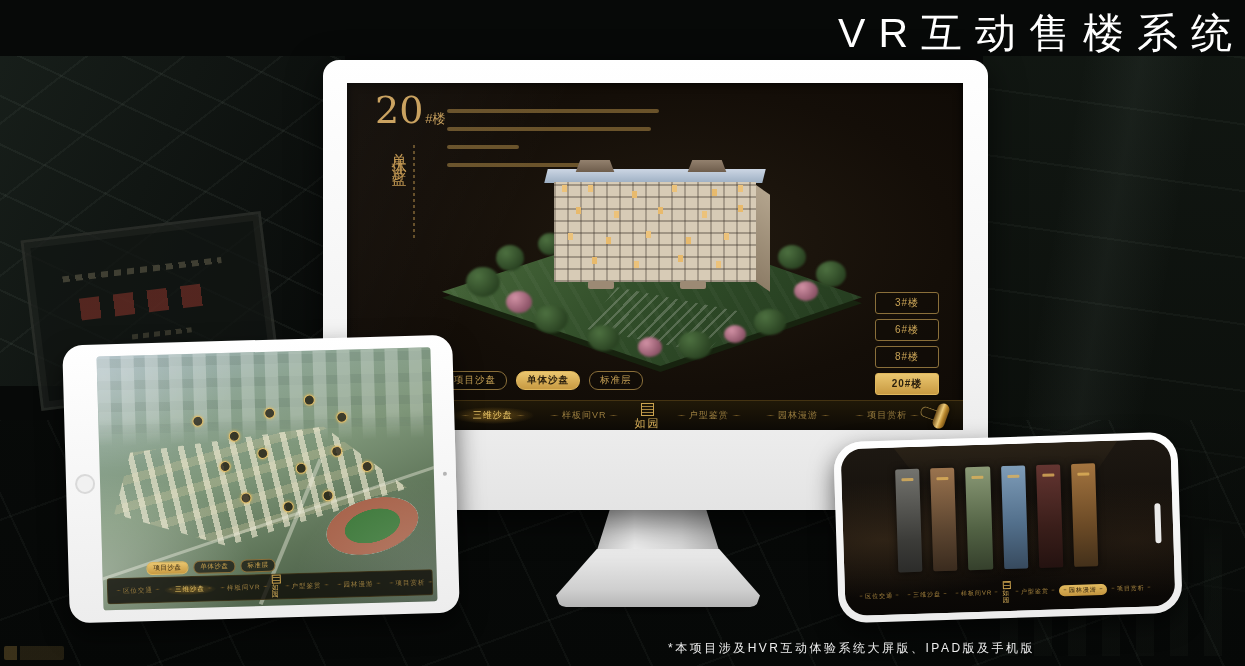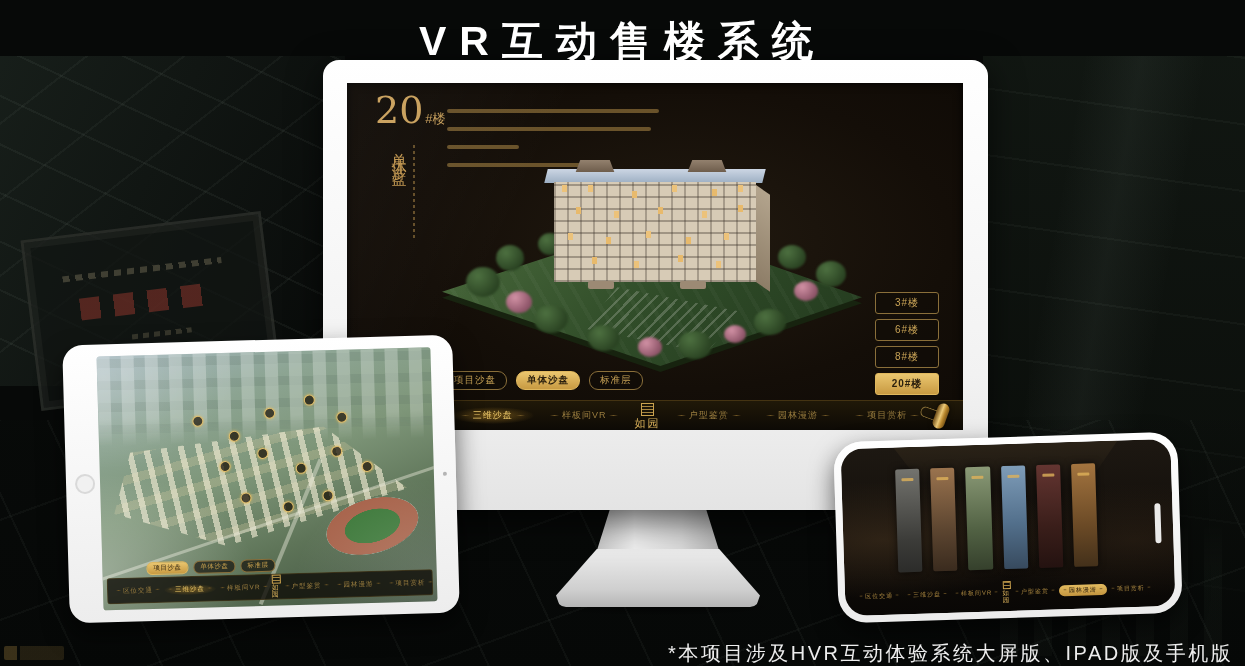--- a/index.html
+++ b/index.html
@@ -36,24 +36,24 @@
     background:repeating-linear-gradient(90deg, rgba(150,140,110,.35) 0 7px, transparent 7px 13px);}
   .bg-plaque .row2{position:absolute;left:48px;top:62px;width:130px;height:22px;
     background:repeating-linear-gradient(90deg, rgba(150,55,45,.5) 0 20px, transparent 20px 34px);}
   .bg-plaque .row3{position:absolute;left:96px;top:104px;width:60px;height:5px;
     background:repeating-linear-gradient(90deg, rgba(140,130,100,.3) 0 6px, transparent 6px 11px);}
   .bg-goldmark{left:4px;top:646px;width:60px;height:14px;
     background:linear-gradient(90deg, rgba(215,170,80,.45) 0 13px, transparent 13px 16px, rgba(215,170,80,.25) 16px 100%);
     opacity:.55;border-radius:2px;}
 
   
-  .page-title{position:absolute;left:0;top:14px;width:100%;text-align:center;z-index:8;
-    color:#fff;font-size:41px;font-weight:bold;letter-spacing:13px;}
+  .page-title{position:absolute;left:0;top:6px;width:100%;text-align:right;z-index:8;
+    color:#fff;font-size:41px;font-weight:normal;letter-spacing:13px;}
   .footnote{position:absolute;left:668px;top:640px;z-index:8;color:#ededed;
-    font-size:20px;letter-spacing:2.5px;}
+    font-size:12px;letter-spacing:2.5px;}
 
   
   .monitor{position:absolute;left:323px;top:60px;width:665px;height:450px;z-index:2;
     background:linear-gradient(180deg,#ffffff,#f2f2f2 70%,#e4e4e4);border-radius:16px;
     box-shadow:0 10px 34px rgba(0,0,0,.65);}
   .m-screen{position:absolute;left:24px;top:23px;width:616px;height:347px;overflow:hidden;
     background:radial-gradient(ellipse at 55% 45%, #221a10 0%, #140e08 55%, #0d0905 100%);
     box-shadow:inset 0 0 10px rgba(0,0,0,.9);}
   .m-screen::after{content:"";position:absolute;inset:0;
     background:linear-gradient(115deg, rgba(255,255,255,.04), transparent 30%);}

